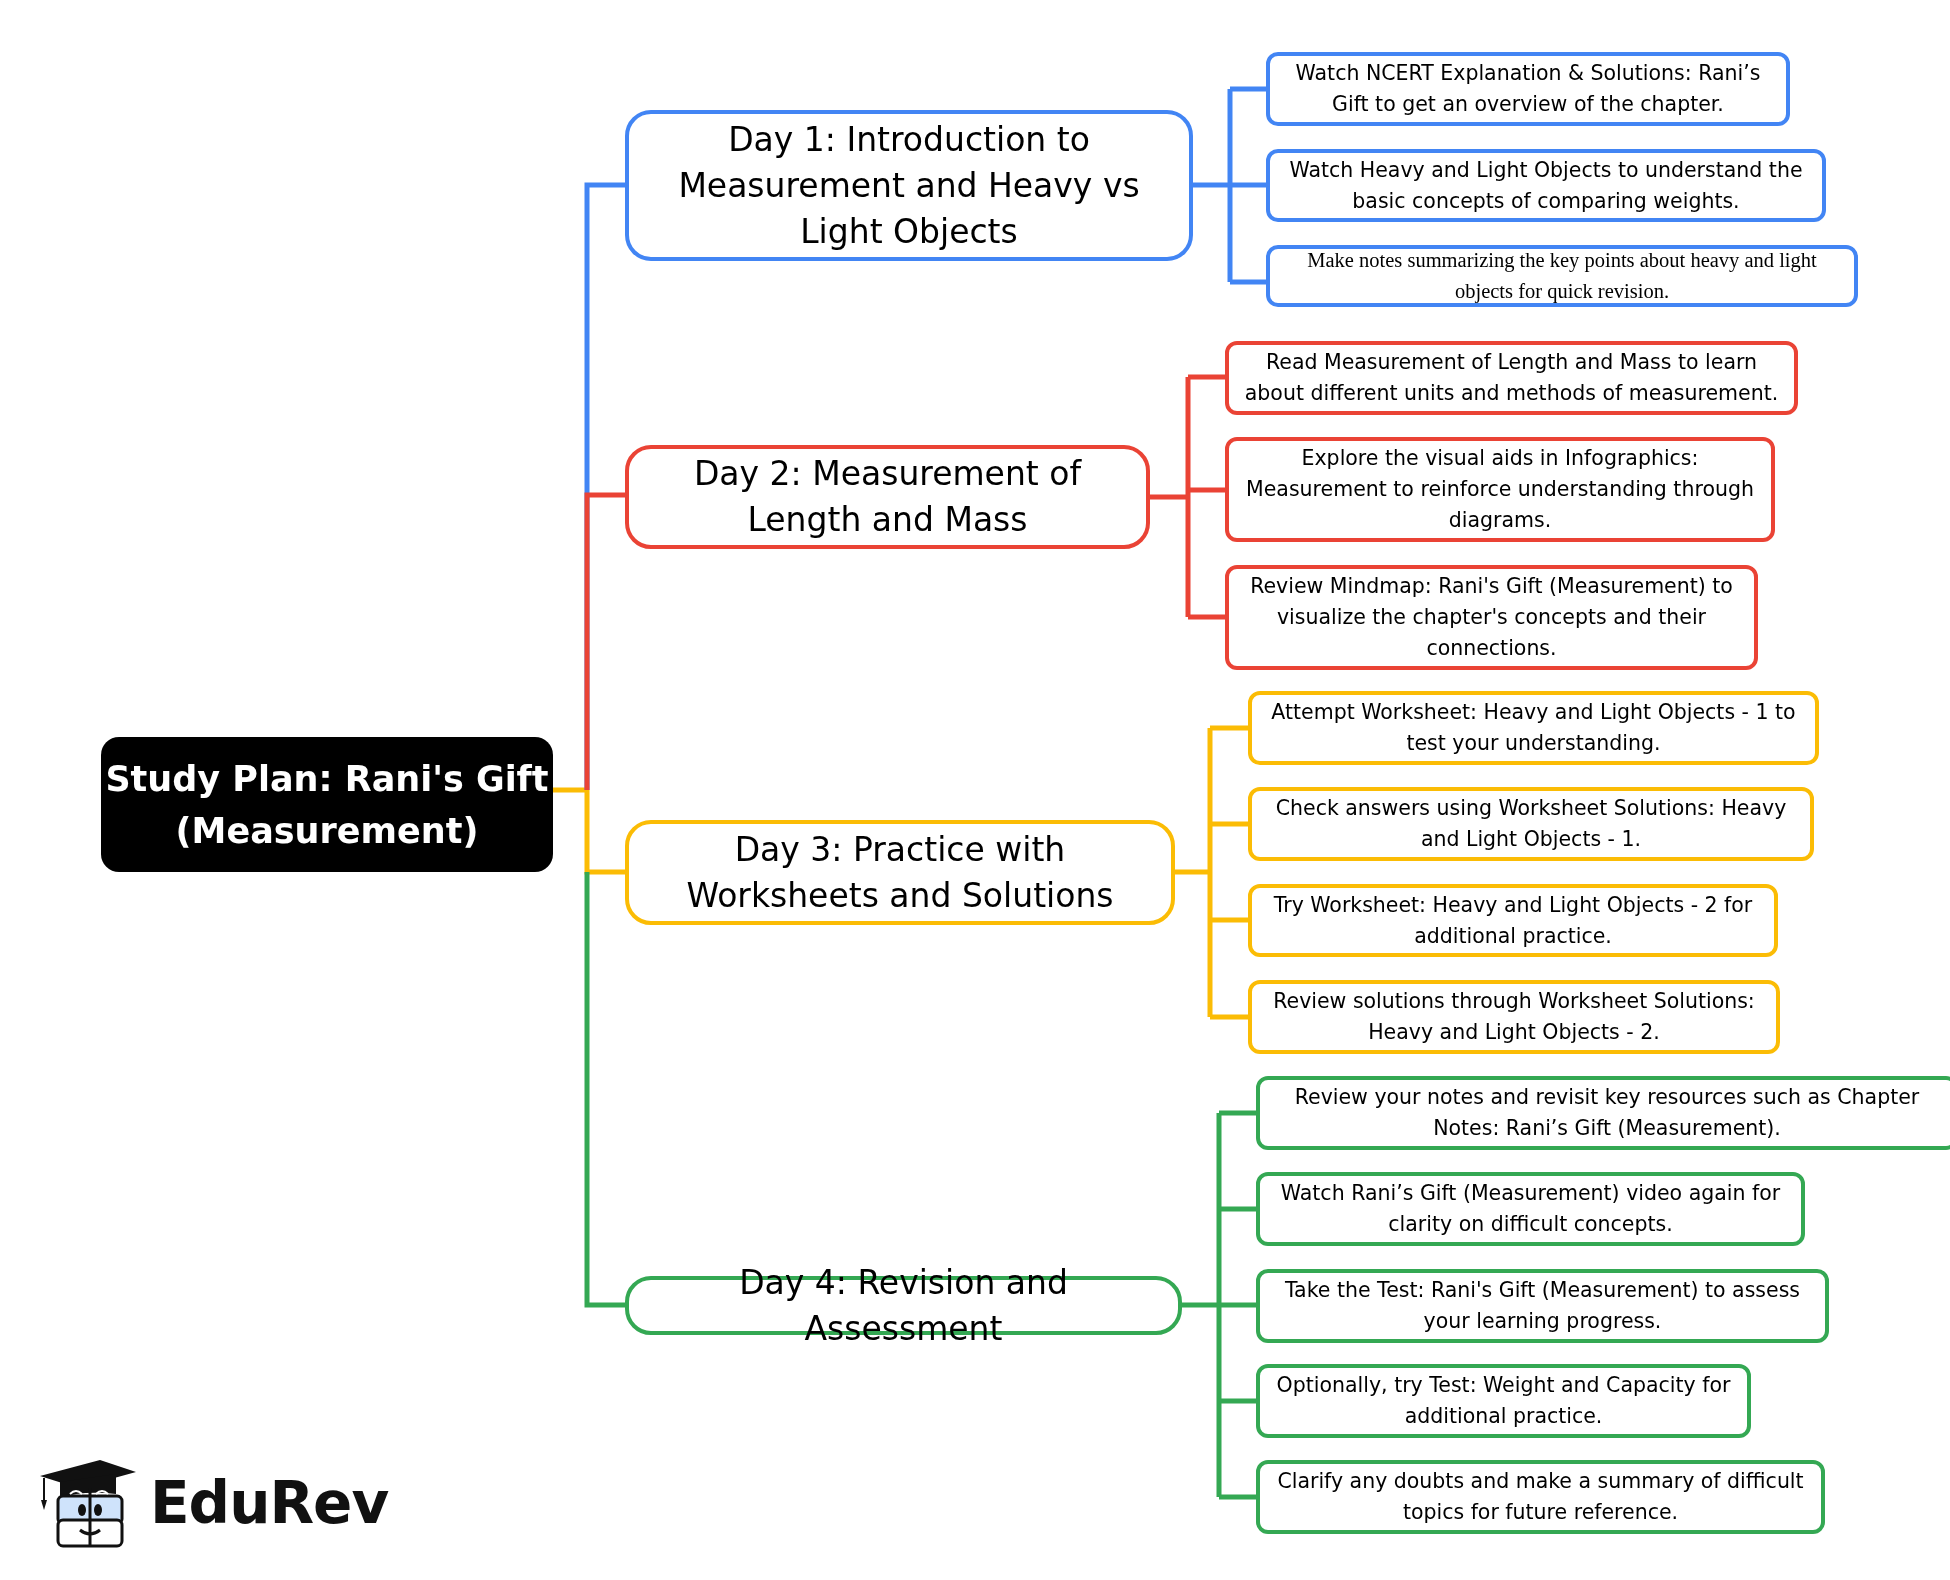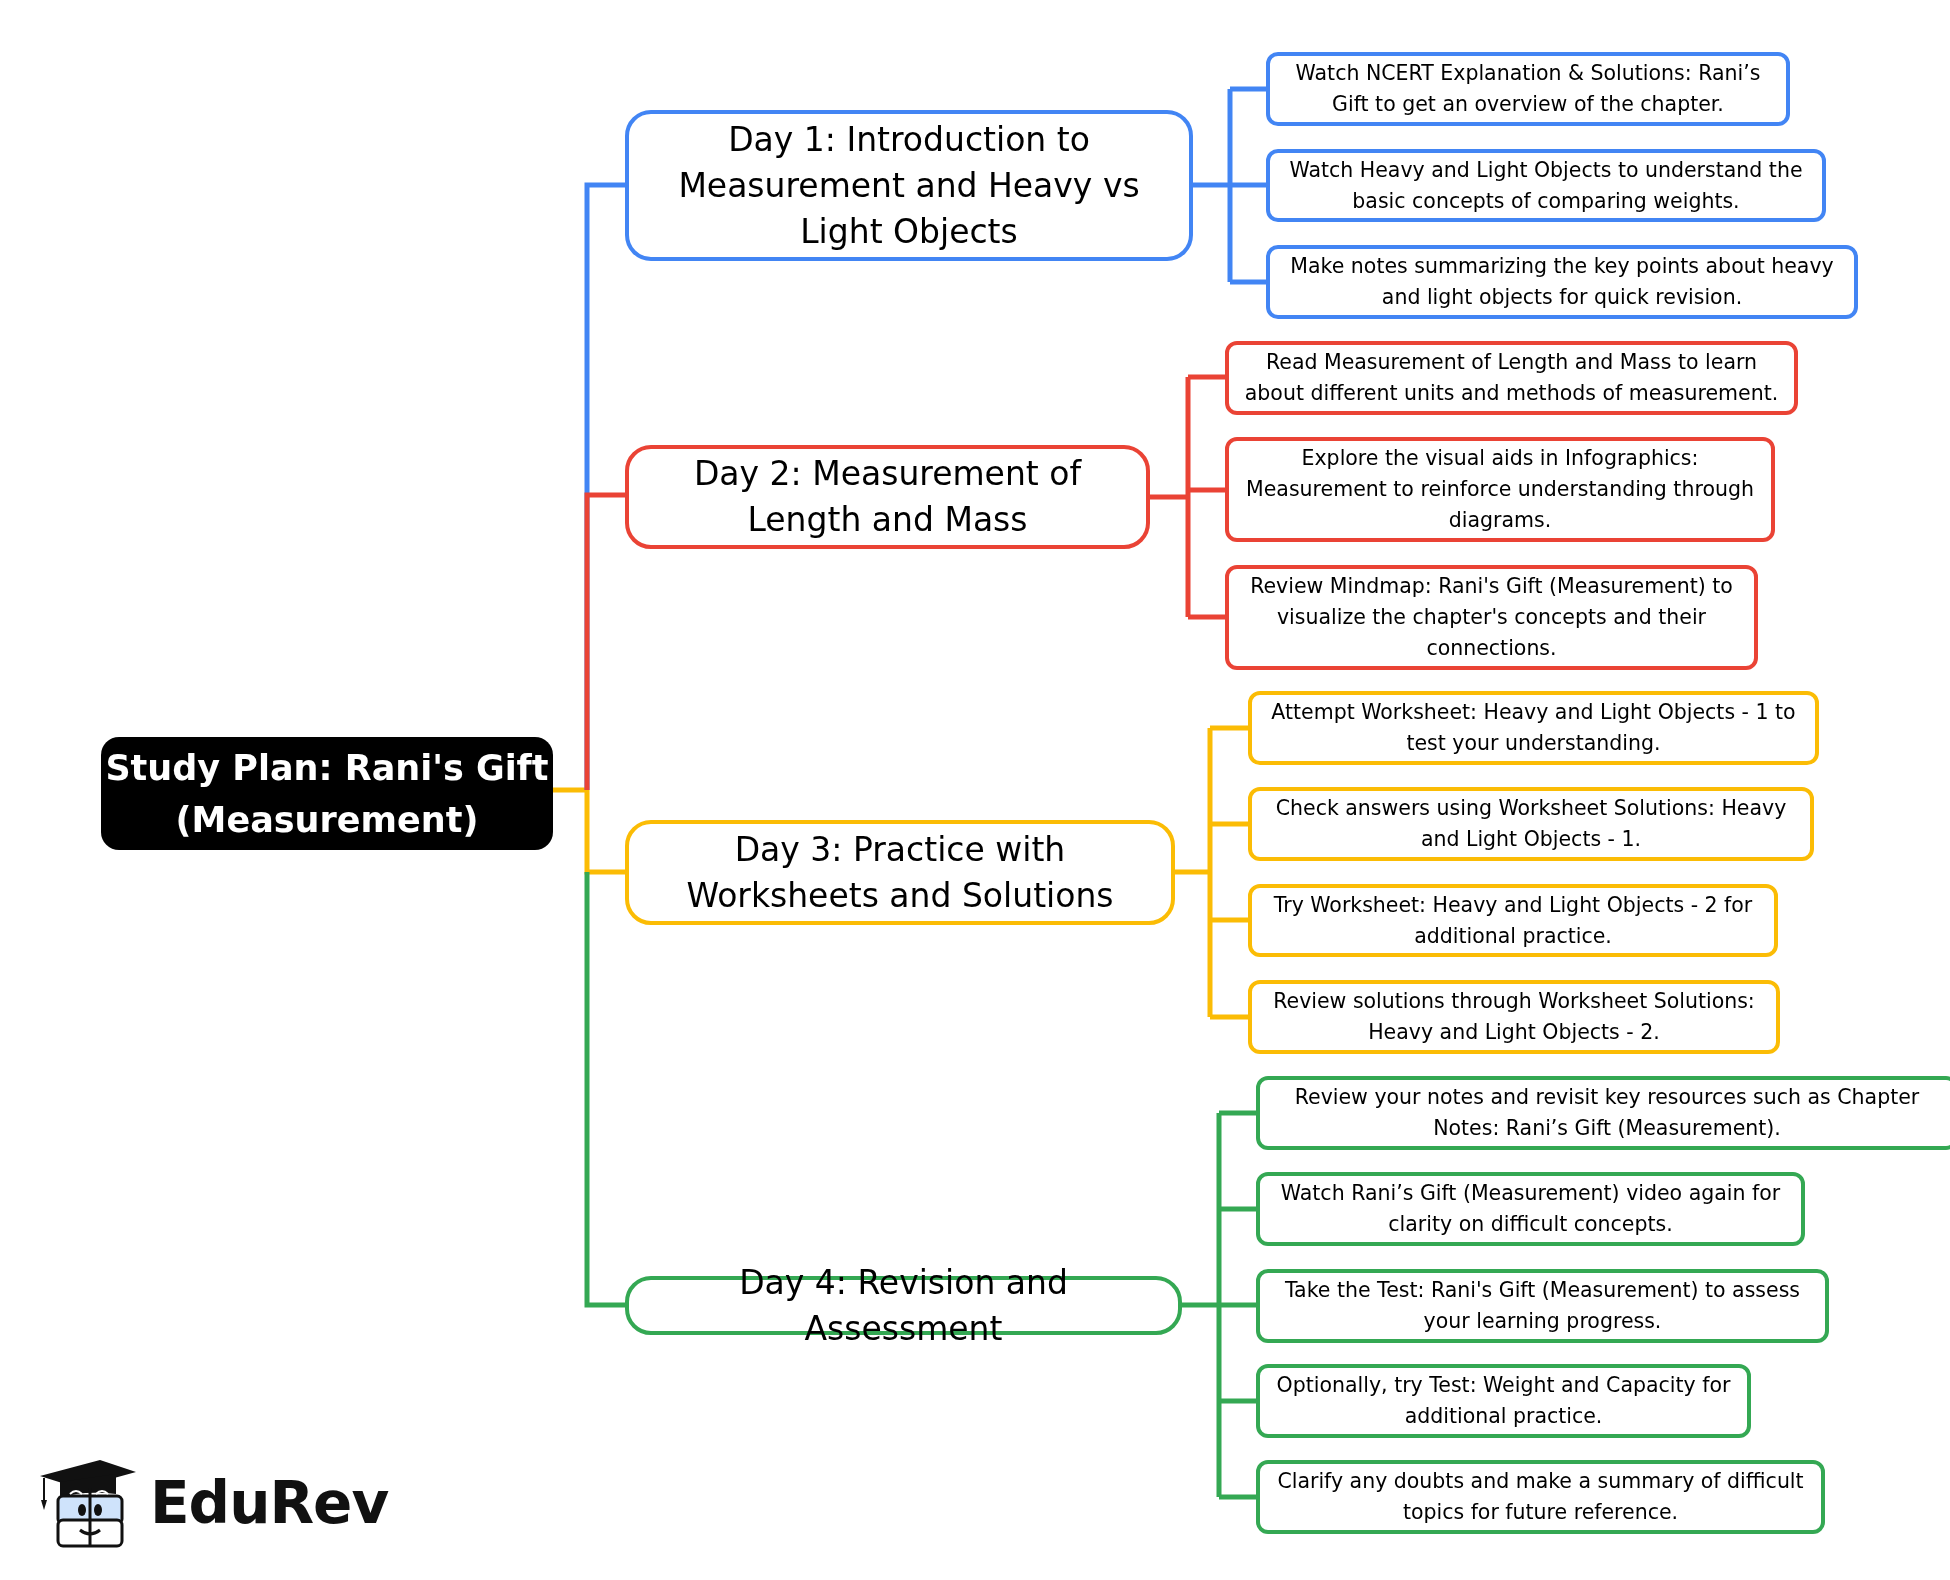--- a/index.html
+++ b/index.html
@@ -57,34 +57,34 @@
     <path d="M1182 1305 H1219"></path>
     <path d="M1219 1113 V1497"></path>
     <path d="M1219 1113 H1256"></path>
     <path d="M1219 1209 H1256"></path>
     <path d="M1219 1305 H1256"></path>
     <path d="M1219 1401 H1256"></path>
     <path d="M1219 1497 H1256"></path>
   </g>
 </svg>
 
-<div class="node root" style="left:101px; top:737px; width:452px; height:113px;">
+<div class="node root" style="left:101px; top:737px; width:452px; height:135px;">
   <span>Study Plan: Rani's Gift (Measurement)</span>
 </div>
 
 <div class="node day c-blue" style="left:625px; top:110px; width:568px; height:151px;">
   <span>Day 1: Introduction to Measurement and Heavy vs Light Objects</span>
 </div>
 <div class="node leaf c-blue" style="left:1266px; top:52px; width:524px; height:74px;">
   <span>Watch NCERT Explanation &amp; Solutions: Rani’s Gift to get an overview of the chapter.</span>
   </div>
 <div class="node leaf c-blue" style="left:1266px; top:149px; width:560px; height:73px;">
   <span>Watch Heavy and Light Objects to understand the basic concepts of comparing weights.</span>
   </div>
-<div class="node leaf c-blue" style="left:1266px; top:245px; width:592px; height:74px;">
+<div class="node leaf c-blue" style="left:1266px; top:245px; width:592px; height:62px;font-family:Liberation Serif, serif;">
   <span>Make notes summarizing the key points about heavy and light objects for quick revision.</span>
   </div>
 
 <div class="node day c-red" style="left:625px; top:445px; width:525px; height:104px;">
   <span>Day 2: Measurement of Length and Mass</span>
 </div>
 <div class="node leaf c-red" style="left:1225px; top:341px; width:573px; height:74px;">
   <span>Read Measurement of Length and Mass to learn about different units and methods of measurement.</span>
   </div>
 <div class="node leaf c-red" style="left:1225px; top:437px; width:550px; height:105px;">

